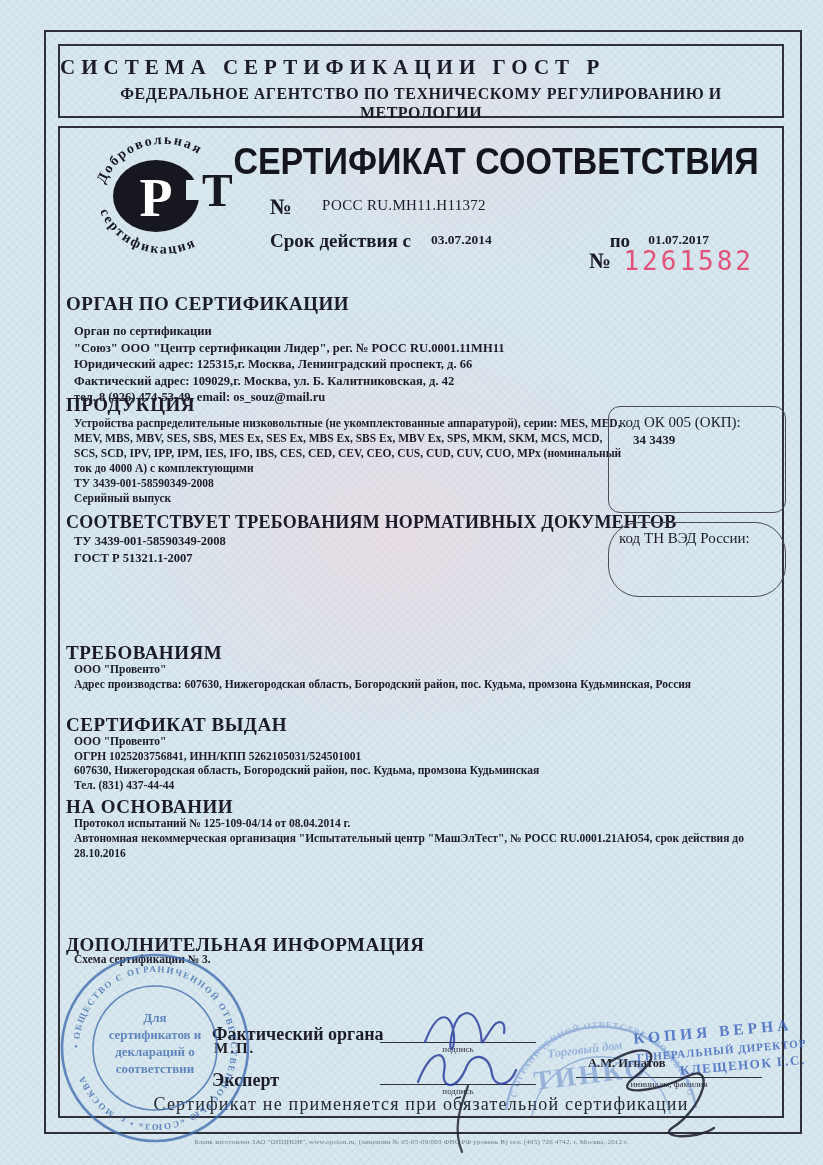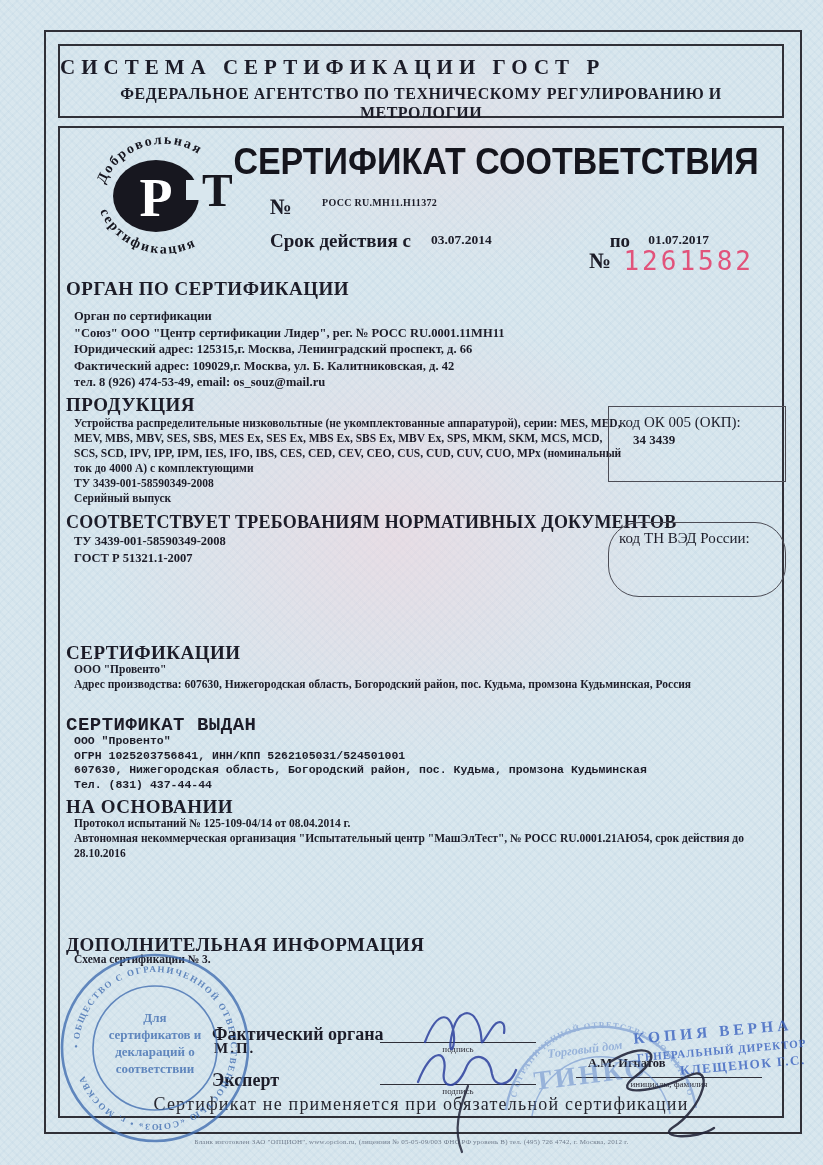--- a/index.html
+++ b/index.html
@@ -16,21 +16,21 @@
   .hbox{position:absolute;left:58px;top:44px;width:726px;height:74px;border:2px solid #303038;box-sizing:border-box;}
   .hbox .l1{margin-top:9px;font-weight:bold;font-size:21px;letter-spacing:6px;}
   .hbox .l2{margin-top:5px;text-align:center;font-weight:bold;font-size:16px;letter-spacing:.5px;transform:scaleY(1.05);}
   .mbox{position:absolute;left:58px;top:126px;width:726px;height:992px;border:2px solid #303038;box-sizing:border-box;}
   .abs{position:absolute;}
   .title{left:150px;top:14px;width:572px;text-align:center;
          font-family:"Liberation Sans","DejaVu Sans",sans-serif;
          font-weight:bold;font-size:34px;letter-spacing:0px;transform:scaleY(1.08);color:#15151d;}
   .norow{left:210px;top:66px;display:flex;align-items:flex-start;}
   .nosign{font-size:22px;font-weight:bold;}
-  .noval{font-size:10px;font-weight:bold;margin-left:30px;margin-top:3px;letter-spacing:.3px;}
+  .noval{font-size:15px;font-weight:normal;margin-left:30px;margin-top:3px;letter-spacing:.3px;}
   .valrow{left:210px;top:102px;display:flex;align-items:flex-start;font-weight:bold;}
   .vlabel{font-size:19px;}
   .vdate{font-size:13.5px;margin-top:2px;}
   .redrow{top:120px;right:28px;display:flex;align-items:flex-start;}
   .rednum{font-family:"DejaVu Sans Mono","Liberation Mono",monospace;font-size:26px;
           color:#e1537b;letter-spacing:3px;margin-left:12px;margin-top:-2px;}
   .sec{left:6px;width:714px;}
   .sec h2{margin:0;font-size:19px;font-weight:bold;letter-spacing:.5px;}
   .sec h2.cond{font-size:18px;letter-spacing:.2px;}
   .lines{padding-left:8px;font-weight:bold;}
@@ -99,64 +99,64 @@
       <span class="vdate" style="margin-left:20px;">03.07.2014</span>
       <span class="vlabel" style="margin-left:118px;text-align:right;">по</span>
       <span class="vdate" style="margin-left:18px;">01.07.2017</span>
     </div>
 
     <div class="abs redrow">
       <span class="nosign">№</span>
       <span class="rednum">1261582</span>
     </div>
 
-    <div class="abs sec" style="top:150px;">
+    <div class="abs sec" style="top:165px;">
       <h2>ОРГАН ПО СЕРТИФИКАЦИИ</h2>
       <div class="lines lh16" style="margin-top:8px;">
         <div>Орган по сертификации</div>
         <div>"Союз" ООО "Центр сертификации Лидер", рег. № РОСС RU.0001.11МН11</div>
         <div>Юридический адрес: 125315,г. Москва, Ленинградский проспект, д. 66</div>
         <div>Фактический адрес: 109029,г. Москва, ул. Б. Калитниковская, д. 42</div>
         <div>тел. 8 (926) 474-53-49, email: os_souz@mail.ru</div>
       </div>
     </div>
 
     <div class="abs sec" style="top:266px;">
       <h2>ПРОДУКЦИЯ</h2>
       <div class="lines lh15" style="margin-top:0px;">
         <div class="narrow">Устройства распределительные низковольтные (не укомплектованные аппаратурой), серии: MES, MED, MEV, MBS, MBV, SES, SBS, MES Ex, SES Ex, MBS Ex, SBS Ex, MBV Ex, SPS, MKM, SKM, MCS, MCD, SCS, SCD, IPV, IPP, IPM, IES, IFO, IBS, CES, CED, CEV, CEO, CUS, CUD, CUV, CUO, MPx (номинальный ток до 4000 А) с комплектующими</div>
         <div>ТУ 3439-001-58590349-2008</div>
         <div>Серийный выпуск</div>
       </div>
     </div>
-    <div class="abs codebox" style="top:278px;height:76px;">
+    <div class="abs codebox" style="top:278px;height:107px;border-radius:12px;">
       <div class="cl">код ОК 005 (ОКП):</div>
       <div class="cv">34 3439</div>
     </div>
 
     <div class="abs sec" style="top:384px;">
       <h2 class="cond">СООТВЕТСТВУЕТ ТРЕБОВАНИЯМ НОРМАТИВНЫХ ДОКУМЕНТОВ</h2>
       <div class="lines lh16" style="margin-top:0px;">
         <div>ТУ 3439-001-58590349-2008</div>
         <div>ГОСТ Р 51321.1-2007</div>
       </div>
     </div>
     <div class="abs codebox" style="top:394px;height:75px;border-radius:31px;">
       <div class="cl">код ТН ВЭД России:</div>
     </div>
 
     <div class="abs sec" style="top:514px;">
-      <h2>СЕРТИФИКАЦИИ</h2>
+      <h2>ТРЕБОВАНИЯМ</h2>
       <div class="lines lh15" style="margin-top:-2px;">
         <div>ООО "Провенто"</div>
         <div>Адрес производства: 607630, Нижегородская область, Богородский район, пос. Кудьма, промзона Кудьминская, Россия</div>
       </div>
     </div>
 
-    <div class="abs sec" style="top:586px;font-family:Liberation Mono, monospace;">
+    <div class="abs sec" style="top:586px;">
       <h2>СЕРТИФИКАТ ВЫДАН</h2>
       <div class="lines lh145" style="margin-top:-2px;">
         <div>ООО "Провенто"</div>
         <div>ОГРН 1025203756841, ИНН/КПП 5262105031/524501001</div>
         <div>607630, Нижегородская область, Богородский район, пос. Кудьма, промзона Кудьминская</div>
         <div>Тел. (831) 437-44-44</div>
       </div>
     </div>
 
     <div class="abs sec" style="top:668px;">

